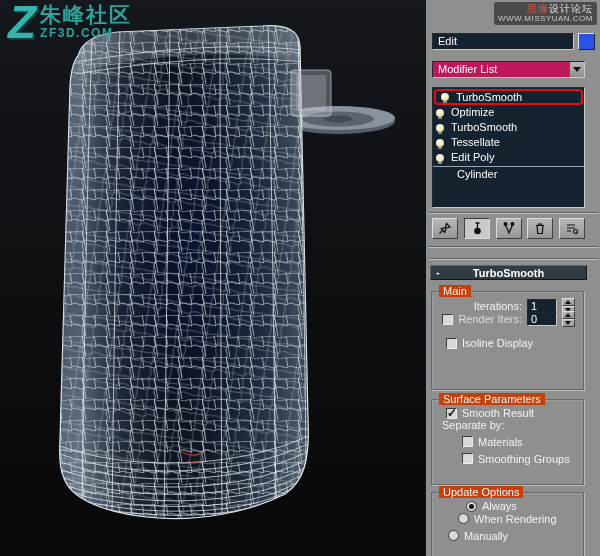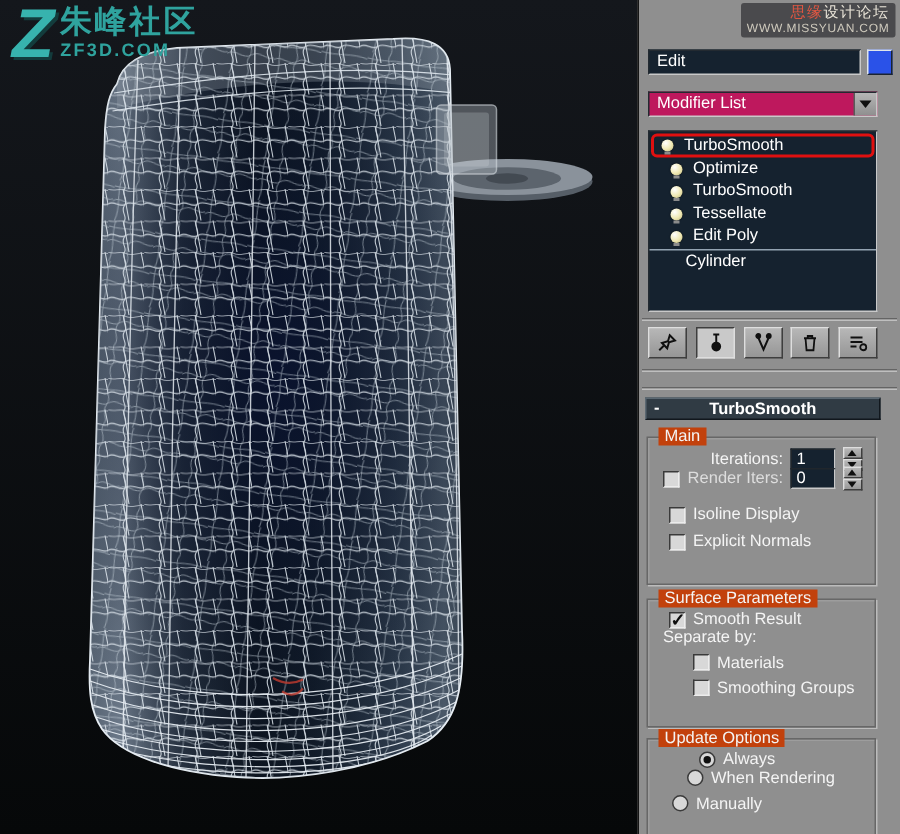--- a/index.html
+++ b/index.html
@@ -35,21 +35,21 @@
   .modlist{position:absolute;top:61px;left:6px;width:153px;height:17px;display:flex;
            background:#be185d;border:1px solid;border-color:#232a31 #c9c9c9 #c9c9c9 #232a31;}
   .modlist .txt{flex:1;color:#fff;padding:1px 5px;line-height:13px;}
   .ddbtn{width:15px;background:linear-gradient(#b6b6b6,#8f8f8f);border-left:1px solid #5a5a5a;
          display:flex;align-items:center;justify-content:center;}
   .ddbtn::after{content:"";border-left:4px solid transparent;border-right:4px solid transparent;
          border-top:5px solid #101010;}
 
   .stack{position:absolute;top:87px;left:6px;width:153px;height:121px;background:#15222f;
          border:1px solid;border-color:#232a31 #c9c9c9 #c9c9c9 #232a31;padding-top:1px;}
-  .srow{display:flex;align-items:center;height:15px;padding-left:14px;color:#fff;line-height:15px;}
+  .srow{display:flex;align-items:center;height:15px;padding-left:3px;color:#fff;line-height:15px;}
   .srow .bulb{width:8px;height:8px;border-radius:50%;margin-right:7px;position:relative;flex:none;
          background:radial-gradient(circle at 35% 30%,#ffffff,#efe8b2 55%,#b9b27a);box-shadow:0 0 1px #000;}
   .srow .bulb::after{content:"";position:absolute;left:2px;top:8px;width:4px;height:2px;background:#8b8b8b;}
   .srow.hl{border:2px solid #e01010;border-radius:4px;margin:0 1px;height:16px;padding-left:5px;line-height:11px;}
   .srow.base-row{border-top:1px solid #93a3b2;margin-top:1px;padding-left:24px;}
 
   .sep{position:absolute;left:2px;width:170px;height:2px;border-top:1px solid #646464;border-bottom:1px solid #bfbfbf;}
 
   .stack-toolbar{position:absolute;top:216px;left:4px;width:157px;height:25px;display:flex;
                  justify-content:space-between;align-items:center;padding:0 2px;}
@@ -313,24 +313,20 @@
         <span class="numfield">0</span>
         <span class="spinner">
             <span class="sp up"></span>
             <span class="sp dn"></span>
           </span>
       </div>
       <div class="prow" style="margin-top:6px">
         <span class="cb"></span>
         <span class="lbl">Isoline Display</span>
       </div>
-      <div class="prow">
-        <span class="cb"></span>
-        <span class="lbl">Explicit Normals</span>
-      </div>
     </div>
 
     <div class="group g-surf">
       <span class="gtitle">Surface Parameters</span>
       <div class="prow pad-top" style="height:17px">
         <span class="cb checked"></span>
         <span class="lbl">Smooth Result</span>
       </div>
       <div class="prow" style="height:16px;padding-left:10px">
         <span class="lbl">Separate by:</span>

